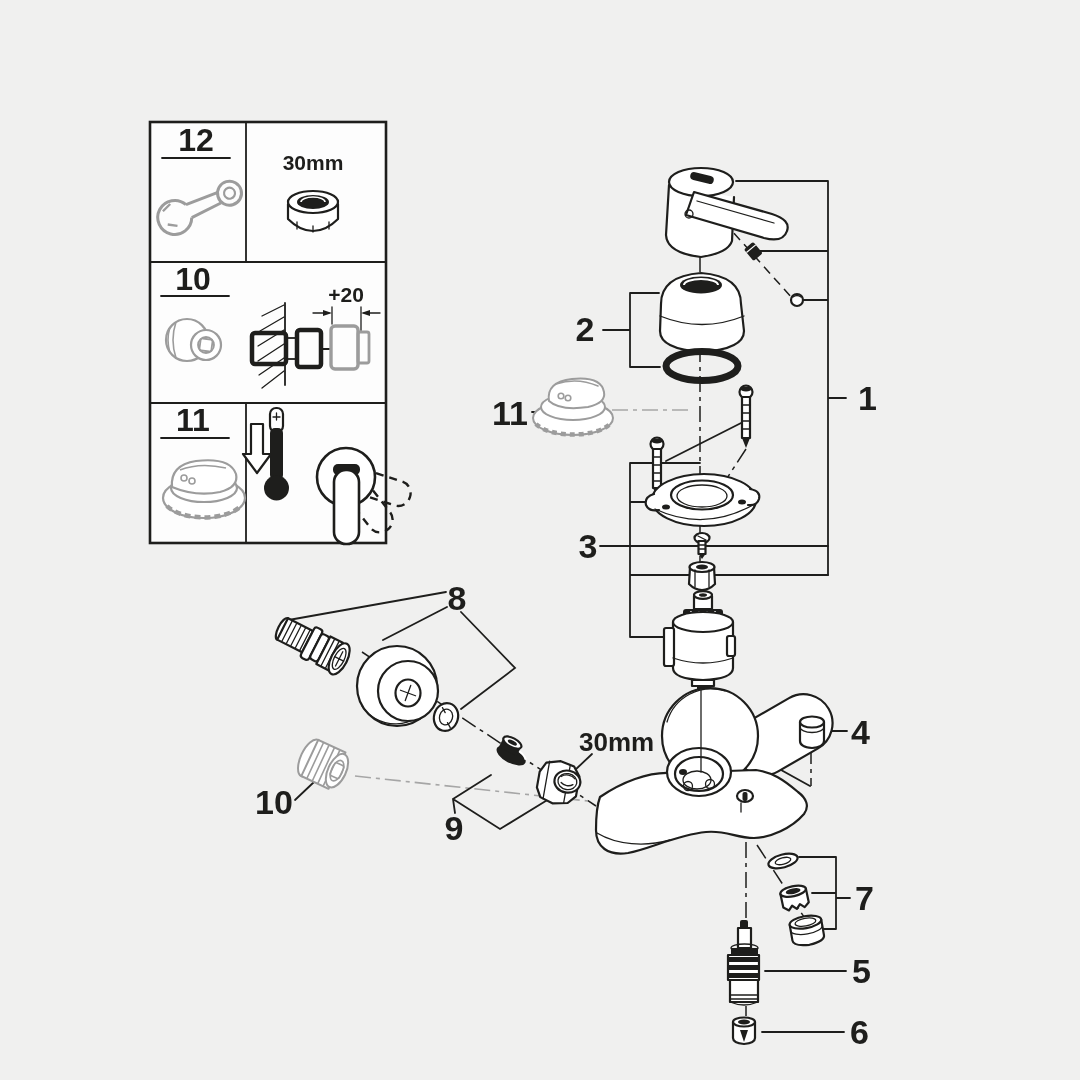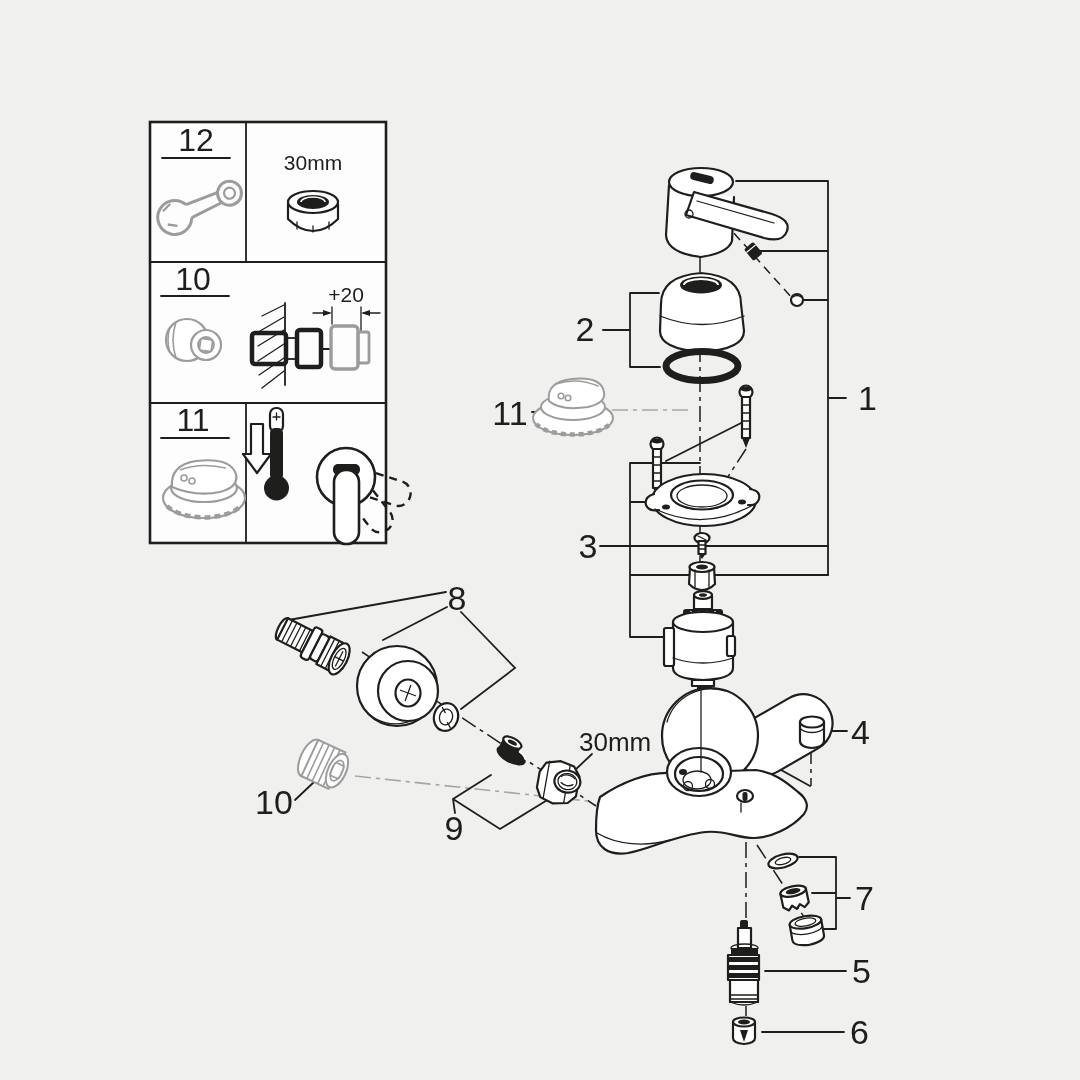--- a/index.html
+++ b/index.html
@@ -1,16 +1,16 @@
 <!DOCTYPE html>
 <html><head>
 <meta charset="utf-8">
 <style>
   html,body{margin:0;padding:0;background:#f0f0ef;}
-  .stage{width:1080px;height:1080px;position:relative;font-family:"Liberation Sans",sans-serif;}
+  .stage{width:1080px;height:1080px;position:relative;font-family:"Liberation Sans",sans-serif;font-weight:bold;}
   svg{display:block;}
   .ol{fill:#ffffff;stroke:#1e1e1c;stroke-width:2.2;stroke-linejoin:round;stroke-linecap:round;}
   .ln{stroke:#1e1e1c;stroke-width:1.8;fill:none;stroke-linecap:round;}
   .thin{stroke:#1e1e1c;stroke-width:1.3;fill:none;stroke-linecap:round;}
   .thk{stroke:#1e1e1c;stroke-width:4.5;fill:none;stroke-linejoin:round;}
   .dk{fill:#1e1e1c;stroke:none;}
   .axis{stroke:#1e1e1c;stroke-width:1.5;fill:none;stroke-dasharray:16 5 4 5;}
   .dsh{stroke:#1e1e1c;stroke-width:1.5;fill:none;stroke-dasharray:9 6;}
   .gaxis{stroke:#a6a6a6;stroke-width:1.6;fill:none;stroke-dasharray:16 5 4 5;}
   .gry{stroke:#9c9c9c;fill:#ffffff;stroke-width:2;stroke-linejoin:round;stroke-linecap:round;}

